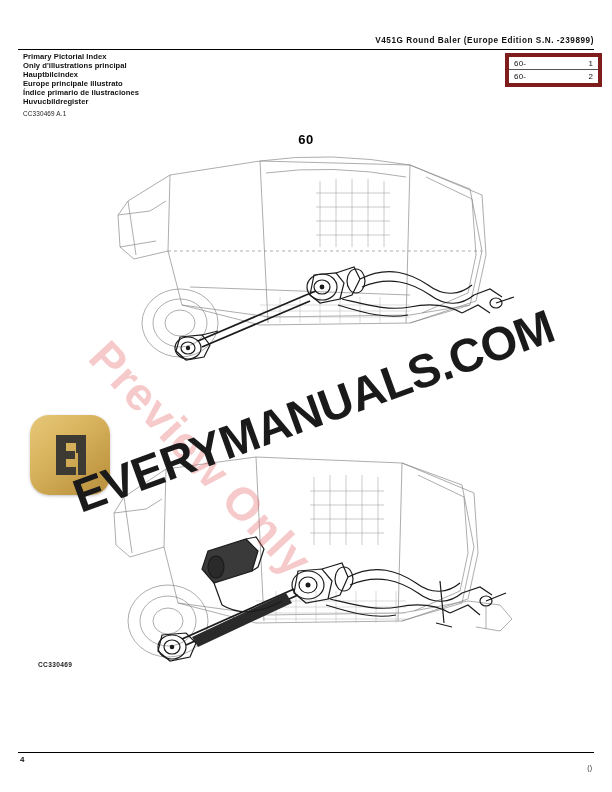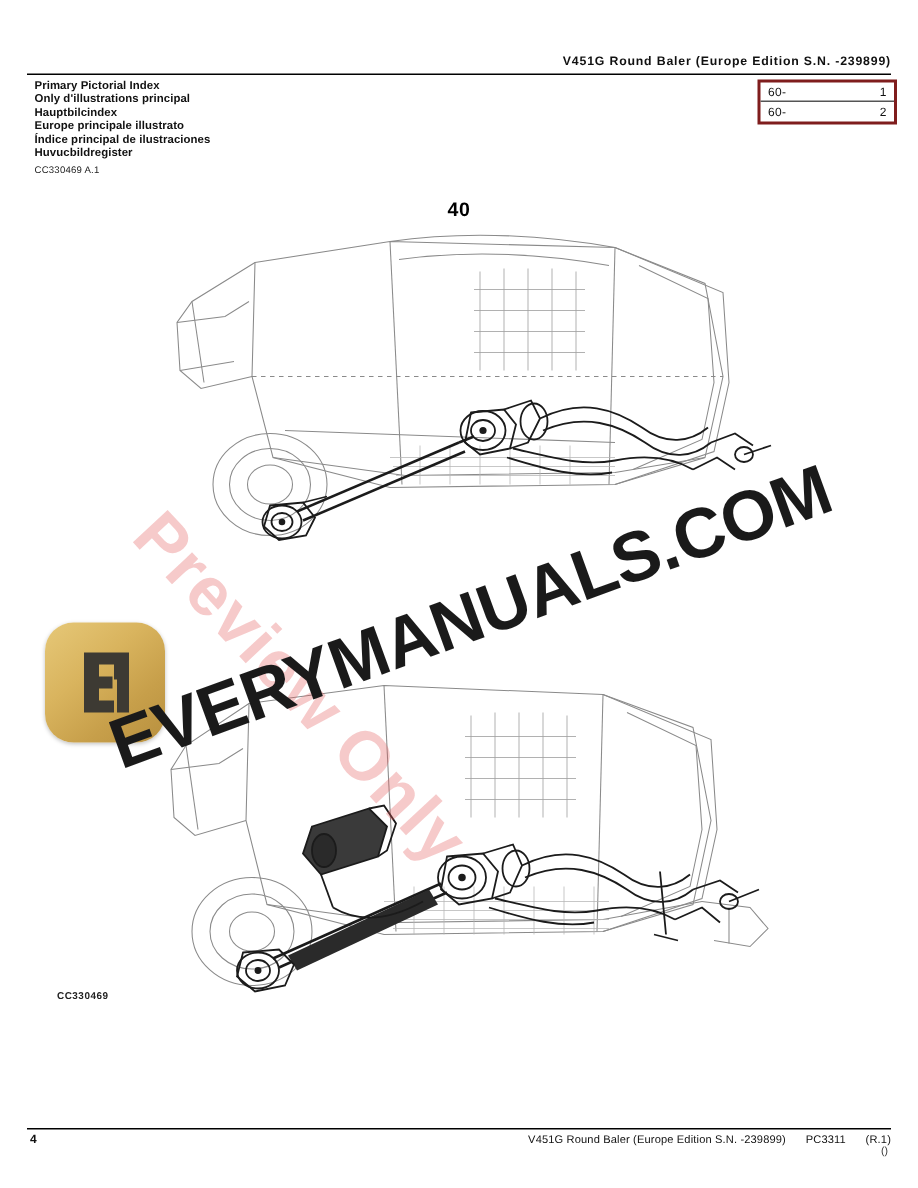--- a/index.html
+++ b/index.html
@@ -31,21 +31,21 @@
   }
   .index-titles div{white-space:nowrap;}
   .fig-code{
     position:absolute;left:23px;top:110px;
     font-size:6.4px;font-weight:normal;color:#222;letter-spacing:.15px;
   }
 
   
   .ref-box{
     position:absolute;left:505px;top:53px;width:89px;
-    border:2px solid #7f1d1d;
+    border:4px solid #7f1d1d;
     background:#fff;
   }
   .ref-row{
     display:flex;justify-content:space-between;align-items:center;
     padding:0 5px;height:12.4px;
     font-size:8px;color:#111;
   }
   .ref-row + .ref-row{border-top:1px solid #555;}
   .ref-left{letter-spacing:.2px;}
   .ref-right{}
@@ -124,38 +124,38 @@
 <div class="page">
 
   <div class="header-title">V451G Round Baler (Europe Edition S.N. -239899)</div>
   <div class="rule-top"></div>
 
   <div class="index-titles">
     <div>Primary Pictorial Index</div>
     <div>Only d'illustrations principal</div>
     <div>Hauptbilcindex</div>
     <div>Europe principale illustrato</div>
-    <div>Índice principal de ilustraciones</div>
+    <div>Índice primario de ilustraciones</div>
     <div>Huvucbildregister</div>
   </div>
 
   <div class="fig-code">CC330469 A.1</div>
 
   <div class="ref-box">
     <div class="ref-row">
       <span class="ref-left">60-</span>
       <span class="ref-right">1</span>
     </div>
     <div class="ref-row">
       <span class="ref-left">60-</span>
       <span class="ref-right">2</span>
     </div>
   </div>
 
-  <div class="fig-number">40</div>
+  <div class="fig-number">60</div>
 
   <div class="illus" id="illus-top">
     <svg viewBox="0 0 430 215" xmlns="http://www.w3.org/2000/svg">
       <g fill="none" stroke="#8a8a8a" stroke-width="0.7">
 
         <path d="M60 20 L150 6 L300 10 L360 34 L372 96 L360 150 L300 168 L150 170 L72 150 L58 96 Z"></path>
         <path d="M150 6 L158 168"></path>
         <path d="M300 10 L296 168"></path>
         <path d="M58 96 L372 96" stroke-dasharray="3 3"></path>
 
@@ -332,20 +332,15 @@
       <svg viewBox="0 0 80 80" xmlns="http://www.w3.org/2000/svg">
         <path d="M46 20 L26 20 L26 60 L46 60 L46 52 L36 52 L36 44 L45 44 L45 36 L36 36 L36 28 L46 28 Z" fill="#3d3a33"></path>
         <path d="M46 20 L56 20 L56 60 L48 60 L48 38 L46 38 Z" fill="#3d3a33"></path>
       </svg>
     </div>
     <div class="wm-brand">EVERYMANUALS.COM</div>
   </div>
 
   <div class="rule-bottom"></div>
   <div class="footer-page">4</div>
-  <div class="footer-right">
-    <span>V451G Round Baler (Europe Edition S.N. -239899)</span>
-    <span>PC3311</span>
-    <span>(R.1)</span>
-  </div>
   <div class="footer-mark">()</div>
 
 </div>
 
 </body></html>

